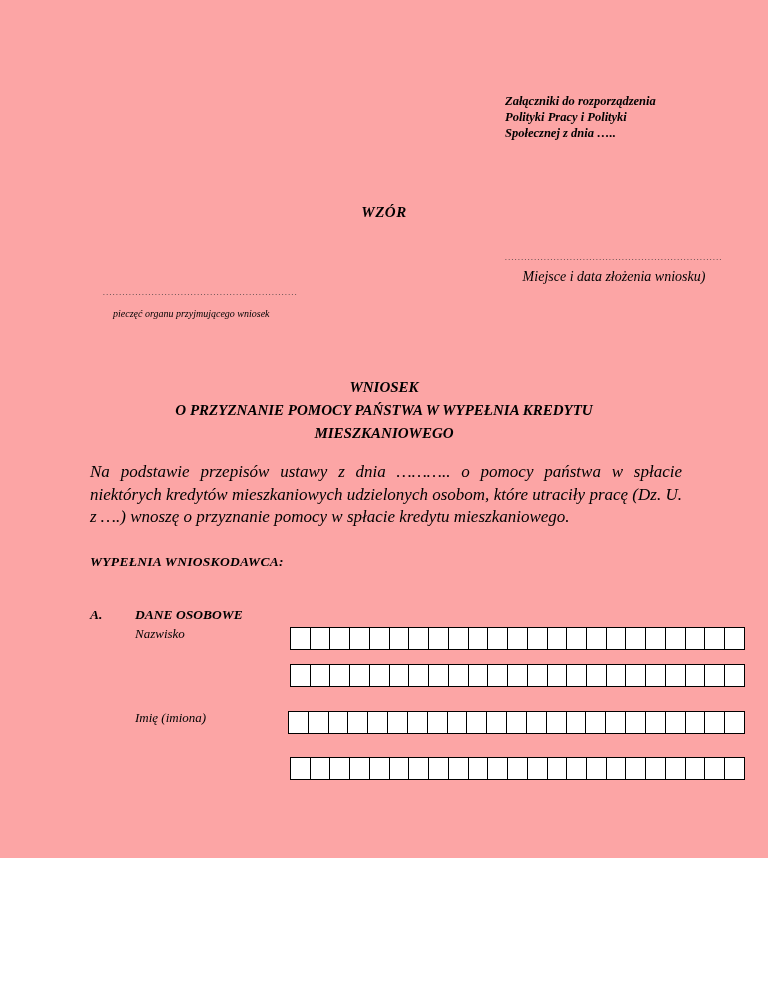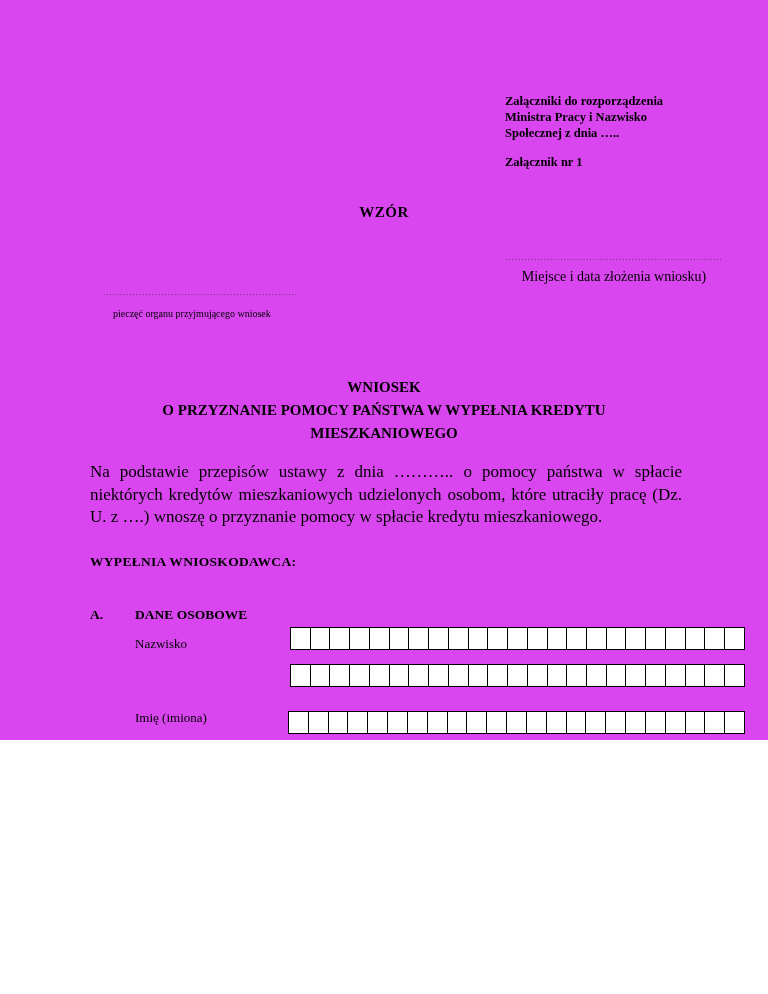--- a/index.html
+++ b/index.html
@@ -1,22 +1,23 @@
 <!DOCTYPE html>
 <html><head>
 <meta charset="utf-8">
 <style>
   html,body{margin:0;padding:0;background:#ffffff;}
   .page{
     position:relative;
-    width:768px;height:740px;
-    background:#d946ef;
+    width:768px;height:858px;
+    background:#fca5a5;
     font-family:"Liberation Serif","DejaVu Serif",serif;
     color:#000;
     overflow:hidden;
+    font-style:italic;
   }
   .abs{position:absolute;}
   .attachment-note{
     left:505px;top:93px;width:210px;
     font-size:12.5px;line-height:16px;font-weight:bold;
   }
   .attachment-number{
     left:505px;top:155px;width:210px;
     font-size:12.5px;font-weight:bold;
   }
@@ -68,24 +69,23 @@
   }
   .comb-cell:last-child{border-right:none;}
 </style>
 </head>
 <body>
 
 <div class="page">
 
   <div class="abs attachment-note">
     <div>Załączniki do rozporządzenia</div>
-    <div>Ministra Pracy i Nazwisko</div>
+    <div>Polityki Pracy i Polityki</div>
     <div>Społecznej z dnia …..</div>
   </div>
-  <div class="abs attachment-number">Załącznik nr 1</div>
 
   <div class="abs wzor">WZÓR</div>
 
   <div class="abs place-date">
     <span class="dots">................................................................................................................................</span>
     <span class="caption">Miejsce i data złożenia wniosku)</span>
   </div>
 
   <div class="abs stamp">
     <span class="dots">................................................................................................................</span>
@@ -99,21 +99,21 @@
   </div>
 
   <div class="abs intro">Na podstawie przepisów ustawy z dnia ………..  o pomocy państwa w spłacie niektórych kredytów mieszkaniowych udzielonych  osobom, które utraciły pracę (Dz. U. z ….) wnoszę o przyznanie pomocy w spłacie kredytu mieszkaniowego.</div>
 
   <div class="abs section-fill">WYPEŁNIA WNIOSKODAWCA:</div>
 
   <div class="abs section-a">
     <span class="letter">A.</span><span>DANE OSOBOWE</span>
   </div>
 
-  <div class="abs field-label" style="left:135px;top:626px;margin-top:10px;">Nazwisko</div>
+  <div class="abs field-label" style="left:135px;top:626px;">Nazwisko</div>
   <div class="abs comb-row" style="left:290px;top:627px;width:455px;">
       <span class="comb-cell"></span>
       <span class="comb-cell"></span>
       <span class="comb-cell"></span>
       <span class="comb-cell"></span>
       <span class="comb-cell"></span>
       <span class="comb-cell"></span>
       <span class="comb-cell"></span>
       <span class="comb-cell"></span>
       <span class="comb-cell"></span>

